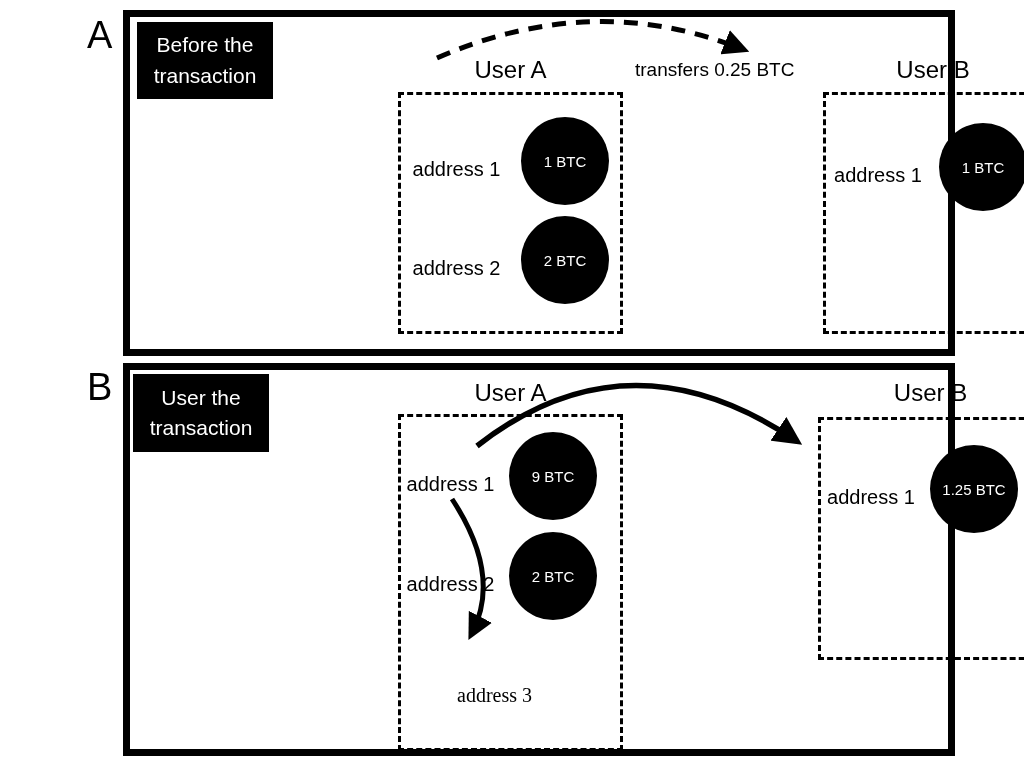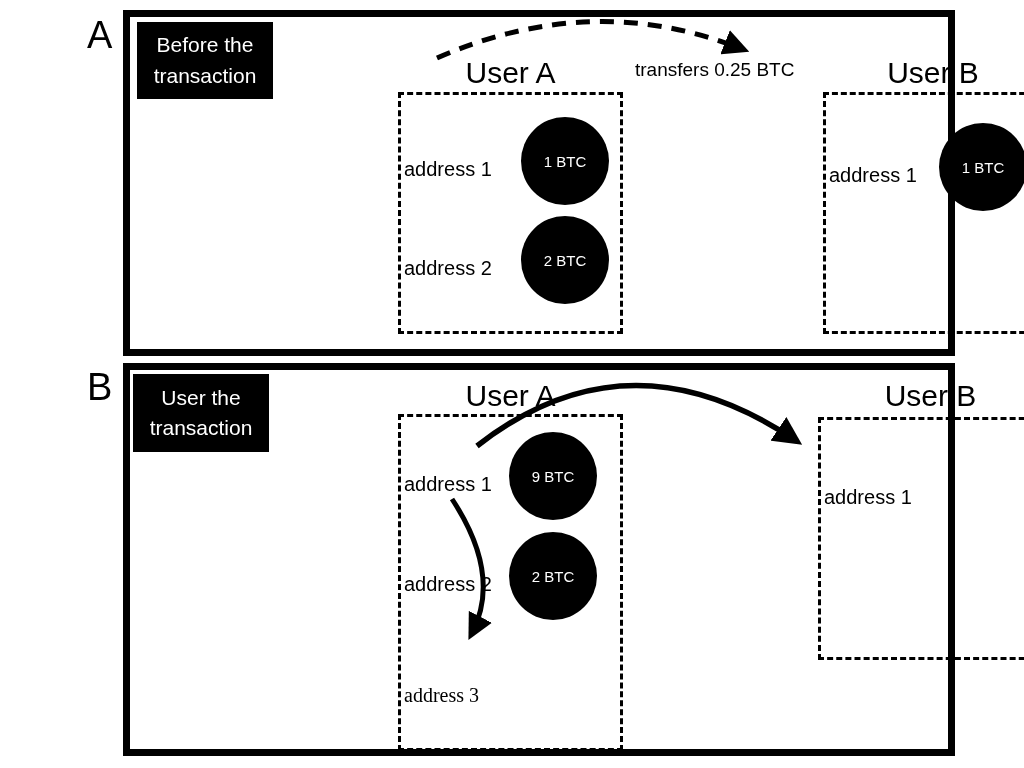--- a/index.html
+++ b/index.html
@@ -48,40 +48,40 @@
     font-size: 21px;
     line-height: 1.45;
     padding: 16px 10px;
     box-sizing: border-box;
   }
   #panel-a .caption-box { left: 7px; top: 5px; width: 136px; height: 77px; }
   #panel-b .caption-box { left: 3px; top: 4px; width: 136px; height: 78px; }
 
   .user-title {
     position: absolute;
-    font-size: 30px;
+    font-size: 24px;
     text-align: center;
     white-space: nowrap;
   }
 
   .user-box {
     position: absolute;
     border: 3px dashed #000000;
     box-sizing: border-box;
   }
 
   .addr-row {
     position: absolute;
     display: flex;
     align-items: center;
     height: 88px;
   }
   .addr-label {
     font-size: 20px;
-    text-align: left;
+    text-align: center;
     flex: 1;
     margin-right: 12px;
     white-space: nowrap;
     margin-top: 16px;
   }
   .coin {
     width: 88px;
     height: 88px;
     min-width: 88px;
     border-radius: 50%;
@@ -198,20 +198,21 @@
       <div class="addr-row" id="pb-usera-row3">
         <div class="addr-label">address 3</div>
       </div>
     </div>
 
     <div class="user-title" id="pb-userb-title">User B</div>
 
     <div class="user-box" id="pb-userb-box">
       <div class="addr-row" id="pb-userb-row1">
         <div class="addr-label">address 1</div>
+        <div class="coin">1.25 BTC</div>
       </div>
     </div>
   </div>
 
   <svg id="arrow-overlay" viewBox="0 0 1024 768" xmlns="http://www.w3.org/2000/svg">
     <defs>
       <marker id="arrowhead" viewBox="0 0 10 10" refX="7" refY="5" markerWidth="5.2" markerHeight="5.2" orient="auto-start-reverse">
         <path d="M 0 0 L 10 5 L 0 10 z" fill="#000000"></path>
       </marker>
     </defs>

